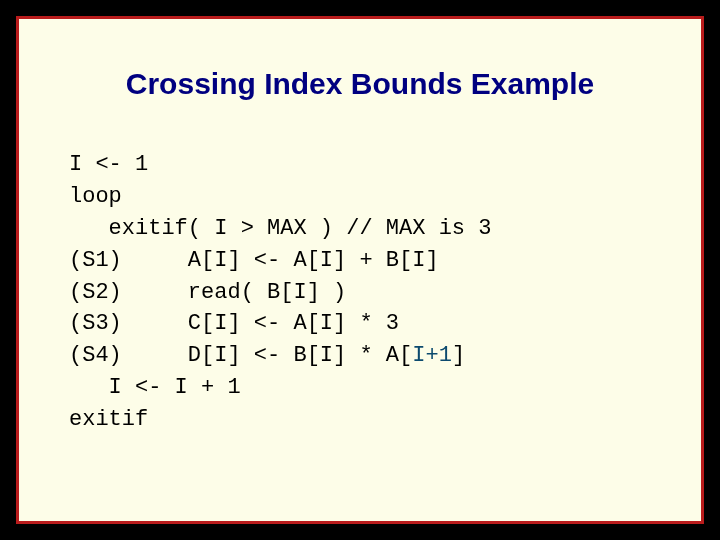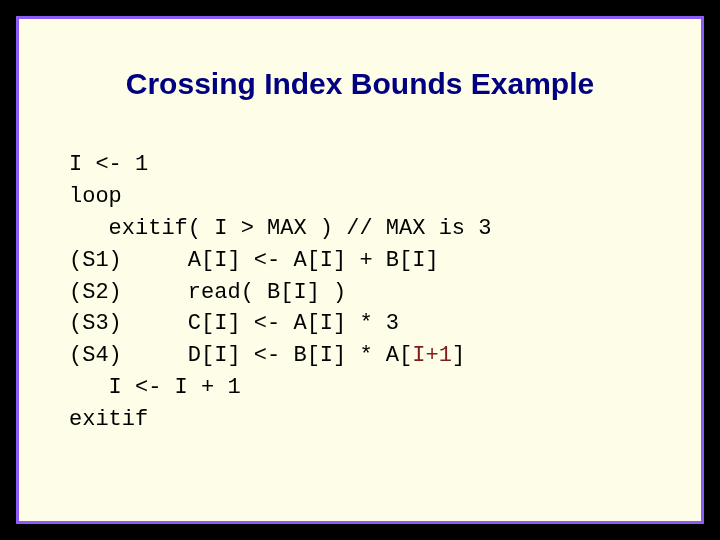--- a/index.html
+++ b/index.html
@@ -11,38 +11,38 @@
     font-family: Arial, Helvetica, sans-serif;
   }
   .slide {
     box-sizing: border-box;
     position: absolute;
     top: 16px;
     left: 16px;
     width: 688px;
     height: 508px;
     background: #fdfde8;
-    border: 3px solid #8b5cf6;
+    border: 3px solid #b91c1c;
     padding: 48px 50px 20px 50px;
   }
   .title {
     font-size: 30px;
     font-weight: bold;
     color: #000080;
     text-align: center;
     margin-bottom: 48px;
   }
   .code {
     font-family: "Courier New", Courier, monospace;
     font-size: 22px;
     line-height: 1.45;
     color: #000;
     white-space: pre;
   }
-  .hl { color: #7f1d1d; text-align: center; }
+  .hl { color: #0c4a6e; text-align: center; }
 </style>
 </head>
 <body>
 
 <div class="slide">
   <div class="title">Crossing Index Bounds Example</div>
   <div class="code"><span>I &lt;- 1</span>
 <span>loop</span>
 <span>   exitif( I &gt; MAX ) // MAX is 3</span>
 <span>(S1)     A[I] &lt;- A[I] + B[I]</span>

